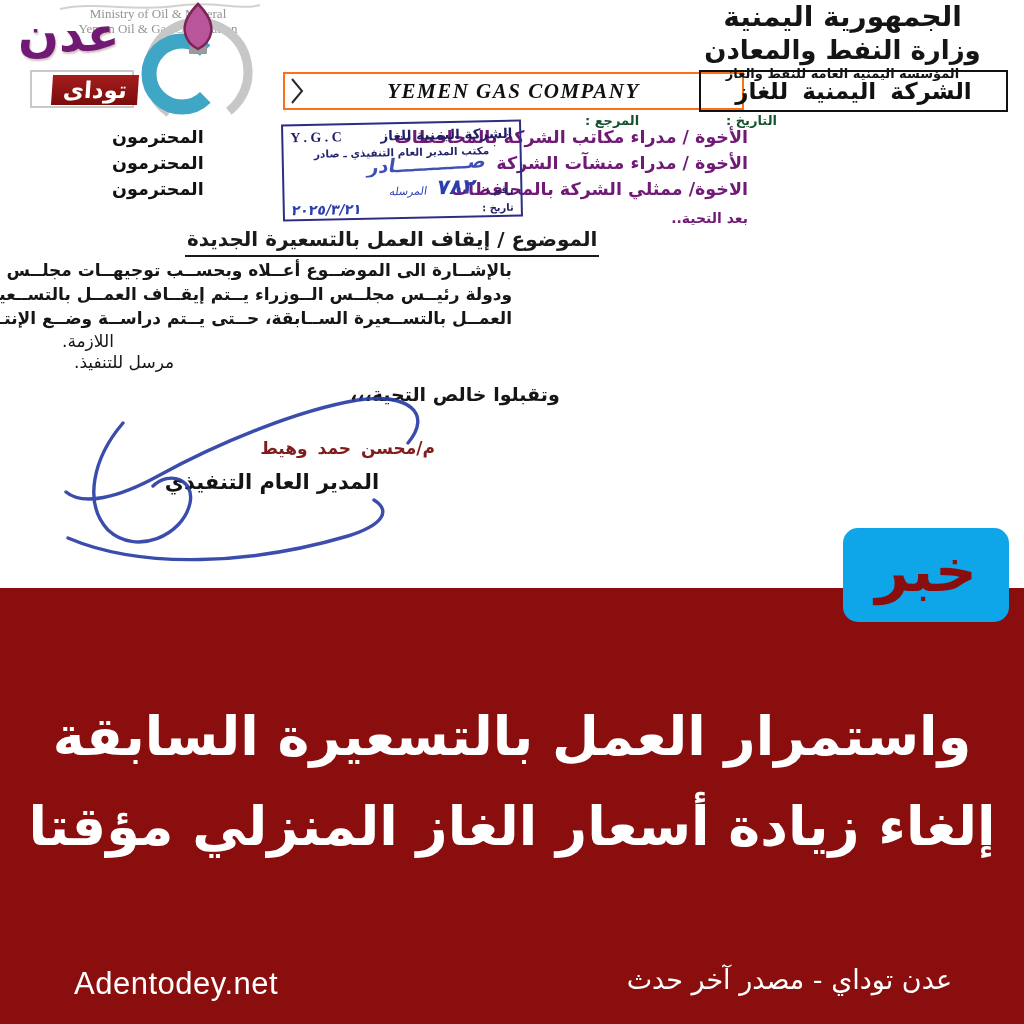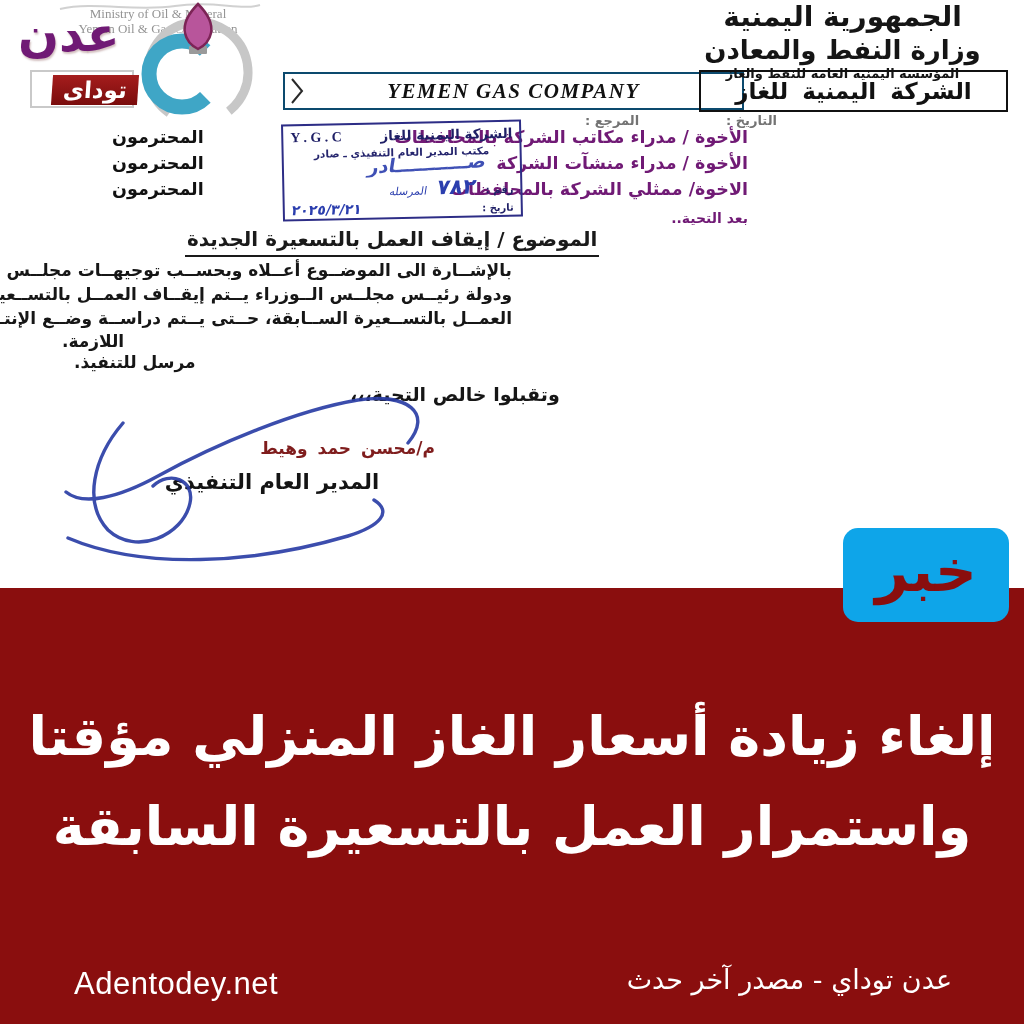--- a/index.html
+++ b/index.html
@@ -13,34 +13,34 @@
   .logo-graybox{left:30px;top:70px;width:100px;height:34px;border:2px solid #c9c9c9;background:#fff;z-index:5;}
   .logo-ribbon{left:52px;top:75px;width:86px;height:30px;z-index:7;
                background:linear-gradient(180deg,#a51d1d,#7a0c0c);transform:skewX(-4deg);
                display:flex;align-items:center;justify-content:center;
                color:#fff;font-size:23px;font-weight:bold;}
 
   
   .ministry-en{left:58px;top:6px;width:200px;text-align:center;font-family:"Liberation Serif","DejaVu Serif",serif;
                font-size:13px;color:#949494;line-height:15px;}
   .squiggle{left:55px;top:0;}
-  .company-en-box{left:283px;top:72px;width:457px;height:34px;border:2px solid #0c4a6e;
+  .company-en-box{left:283px;top:72px;width:457px;height:34px;border:2px solid #f97316;
                   display:flex;align-items:center;justify-content:center;}
   .company-en-box .txt{font-family:"Liberation Serif","DejaVu Serif",serif;font-style:italic;font-weight:bold;
                   font-size:21px;letter-spacing:1.5px;color:#111;}
   .box-ornament{position:absolute;left:5px;top:3px;}
   .letterhead{right:14px;top:0;width:335px;text-align:center;direction:rtl;color:#151515;}
   .lh1{font-size:28px;font-weight:bold;line-height:34px;letter-spacing:1px;}
   .lh2{font-size:26px;font-weight:bold;line-height:32px;}
   .lh3{font-size:13px;font-weight:bold;line-height:16px;}
   .company-ar-box{right:16px;top:70px;width:305px;height:38px;border:2px solid #111;
                   display:flex;align-items:center;justify-content:center;direction:rtl;
                   font-size:23px;font-weight:bold;word-spacing:6px;color:#111;}
 
-  .small-label{font-size:13px;font-weight:bold;color:#737373;direction:rtl;}
+  .small-label{font-size:13px;font-weight:bold;color:#14532d;direction:rtl;}
   .recipients{right:276px;top:124px;text-align:right;direction:rtl;font-size:17.5px;font-weight:bold;
               line-height:26px;color:#701a75;white-space:nowrap;}
   .greeting{font-size:14px;margin-top:3px;}
   .honorifics{left:112px;top:124px;direction:rtl;font-size:17.5px;font-weight:bold;line-height:26px;color:#111;}
 
   
   .stamp{left:282px;top:122px;width:240px;height:97px;border:2.5px solid #2D2D86;
          transform:rotate(-1.2deg);direction:rtl;color:#1f1f66;padding:3px 7px;box-sizing:border-box;}
   .stamp-row1{display:flex;justify-content:space-between;align-items:baseline;}
   .stamp-ar{font-size:13.5px;font-weight:bold;}
@@ -53,21 +53,21 @@
   .stamp-num{font-size:21px;color:#2b3eae;transform:skewX(-10deg);font-weight:bold;}
   .stamp-note{font-size:11px;color:#2b3eae;transform:skewX(-10deg);}
   .stamp-daterow{position:absolute;right:7px;left:7px;top:76px;display:flex;justify-content:space-between;align-items:baseline;}
   .stamp-date{font-size:14px;color:#2b3eae;transform:skewX(-10deg);font-weight:bold;}
 
   
   .subject{left:185px;top:227px;direction:rtl;font-size:20px;font-weight:bold;color:#1a1a1a;
            border-bottom:2px solid #1a1a1a;padding:0 2px 4px 2px;white-space:nowrap;}
   .bodyline{left:62px;width:450px;direction:rtl;font-size:17px;font-weight:bold;color:#161616;
             text-align:justify;text-align-last:justify;white-space:nowrap;}
-  .shortline{left:62px;direction:rtl;font-size:17px;font-weight:bold;color:#161616;}
+  .shortline{left:62px;direction:rtl;font-size:17px;font-weight:normal;color:#161616;}
   .closing{left:350px;top:383px;direction:rtl;font-size:19px;font-weight:bold;color:#161616;}
   .signer-name{left:150px;width:285px;top:438px;text-align:right;direction:rtl;font-size:17px;
                font-weight:bold;color:#7f1d1d;z-index:4;word-spacing:4px;}
   .signer-title{left:152px;width:240px;top:470px;text-align:center;direction:rtl;font-size:21px;
                 font-weight:bold;color:#141414;z-index:4;}
   .signature{left:48px;top:388px;z-index:5;}
 
   
   .red-band{left:0;top:588px;width:1024px;height:436px;background:#8A0E0E;}
   .badge{left:843px;top:528px;width:166px;height:94px;background:#0ea5e9;border-radius:15px;
@@ -170,19 +170,19 @@
     </g>
   </svg>
   <div class="abs signer-name">م/محسن حمد وهيط</div>
   <div class="abs signer-title">المدير العام التنفيذي</div>
 
   <div class="abs red-band"></div>
   <div class="abs badge">
     <span>خبر</span>
   </div>
   <div class="abs headline">
+    <div>واستمرار العمل بالتسعيرة السابقة</div>
     <div>إلغاء زيادة أسعار الغاز المنزلي مؤقتا</div>
-    <div>واستمرار العمل بالتسعيرة السابقة</div>
   </div>
   <div class="abs footer-site">Adentodey.net</div>
   <div class="abs footer-tagline">عدن توداي - مصدر آخر حدث</div>
 
 </div>
 
 </body></html>

